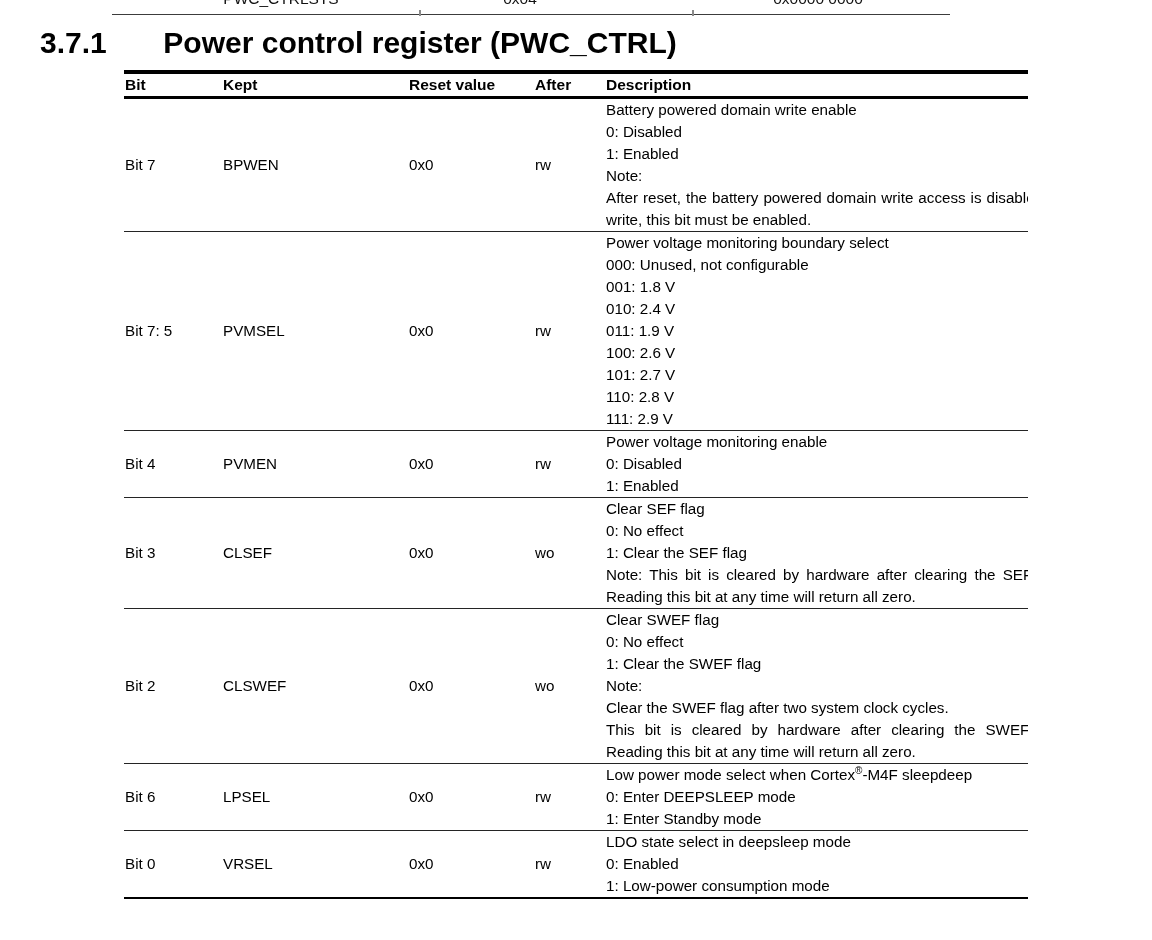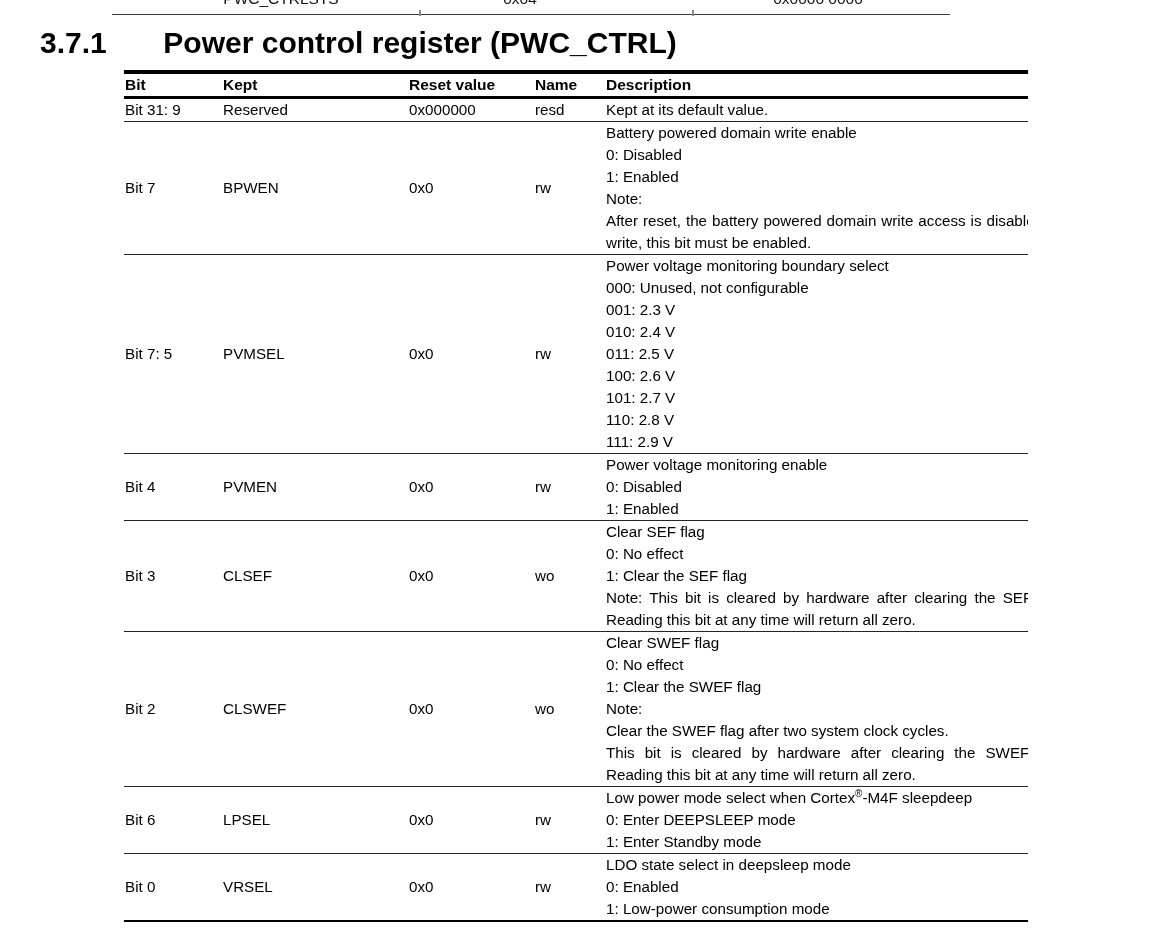--- a/index.html
+++ b/index.html
@@ -106,34 +106,25 @@
         <col class="c-name">
         <col class="c-reset">
         <col class="c-type">
         <col class="c-desc">
     </colgroup>
     <thead>
       <tr>
         <th class="pl1">Bit</th>
         <th class="pl9">Kept</th>
         <th class="pl9">Reset value</th>
-        <th class="pl12">Name</th>
+        <th class="pl12">After</th>
         <th class="pl12">Description</th>
       </tr>
     </thead>
     <tbody id="reg-body">
-        <tr>
-          <td class="pl1">Bit 31: 9</td>
-          <td class="pl9">Reserved</td>
-          <td class="pl9">0x000000</td>
-          <td class="pl12">resd</td>
-          <td class="desc-cell">
-            <div class="desc-line">Kept at its default value.</div>
-          </td>
-        </tr>
         <tr>
           <td class="pl1">Bit 7</td>
           <td class="pl9">BPWEN</td>
           <td class="pl9">0x0</td>
           <td class="pl12">rw</td>
           <td class="desc-cell">
             <div class="desc-line">Battery powered domain write enable</div>
             <div class="desc-line">0: Disabled</div>
             <div class="desc-line">1: Enabled</div>
             <div class="desc-line">Note:</div>
@@ -141,23 +132,23 @@
           </td>
         </tr>
         <tr>
           <td class="pl1">Bit 7: 5</td>
           <td class="pl9">PVMSEL</td>
           <td class="pl9">0x0</td>
           <td class="pl12">rw</td>
           <td class="desc-cell">
             <div class="desc-line">Power voltage monitoring boundary select</div>
             <div class="desc-line">000: Unused, not configurable</div>
-            <div class="desc-line">001: 2.3 V</div>
+            <div class="desc-line">001: 1.8 V</div>
             <div class="desc-line">010: 2.4 V</div>
-            <div class="desc-line">011: 2.5 V</div>
+            <div class="desc-line">011: 1.9 V</div>
             <div class="desc-line">100: 2.6 V</div>
             <div class="desc-line">101: 2.7 V</div>
             <div class="desc-line">110: 2.8 V</div>
             <div class="desc-line">111: 2.9 V</div>
           </td>
         </tr>
         <tr>
           <td class="pl1">Bit 4</td>
           <td class="pl9">PVMEN</td>
           <td class="pl9">0x0</td>

